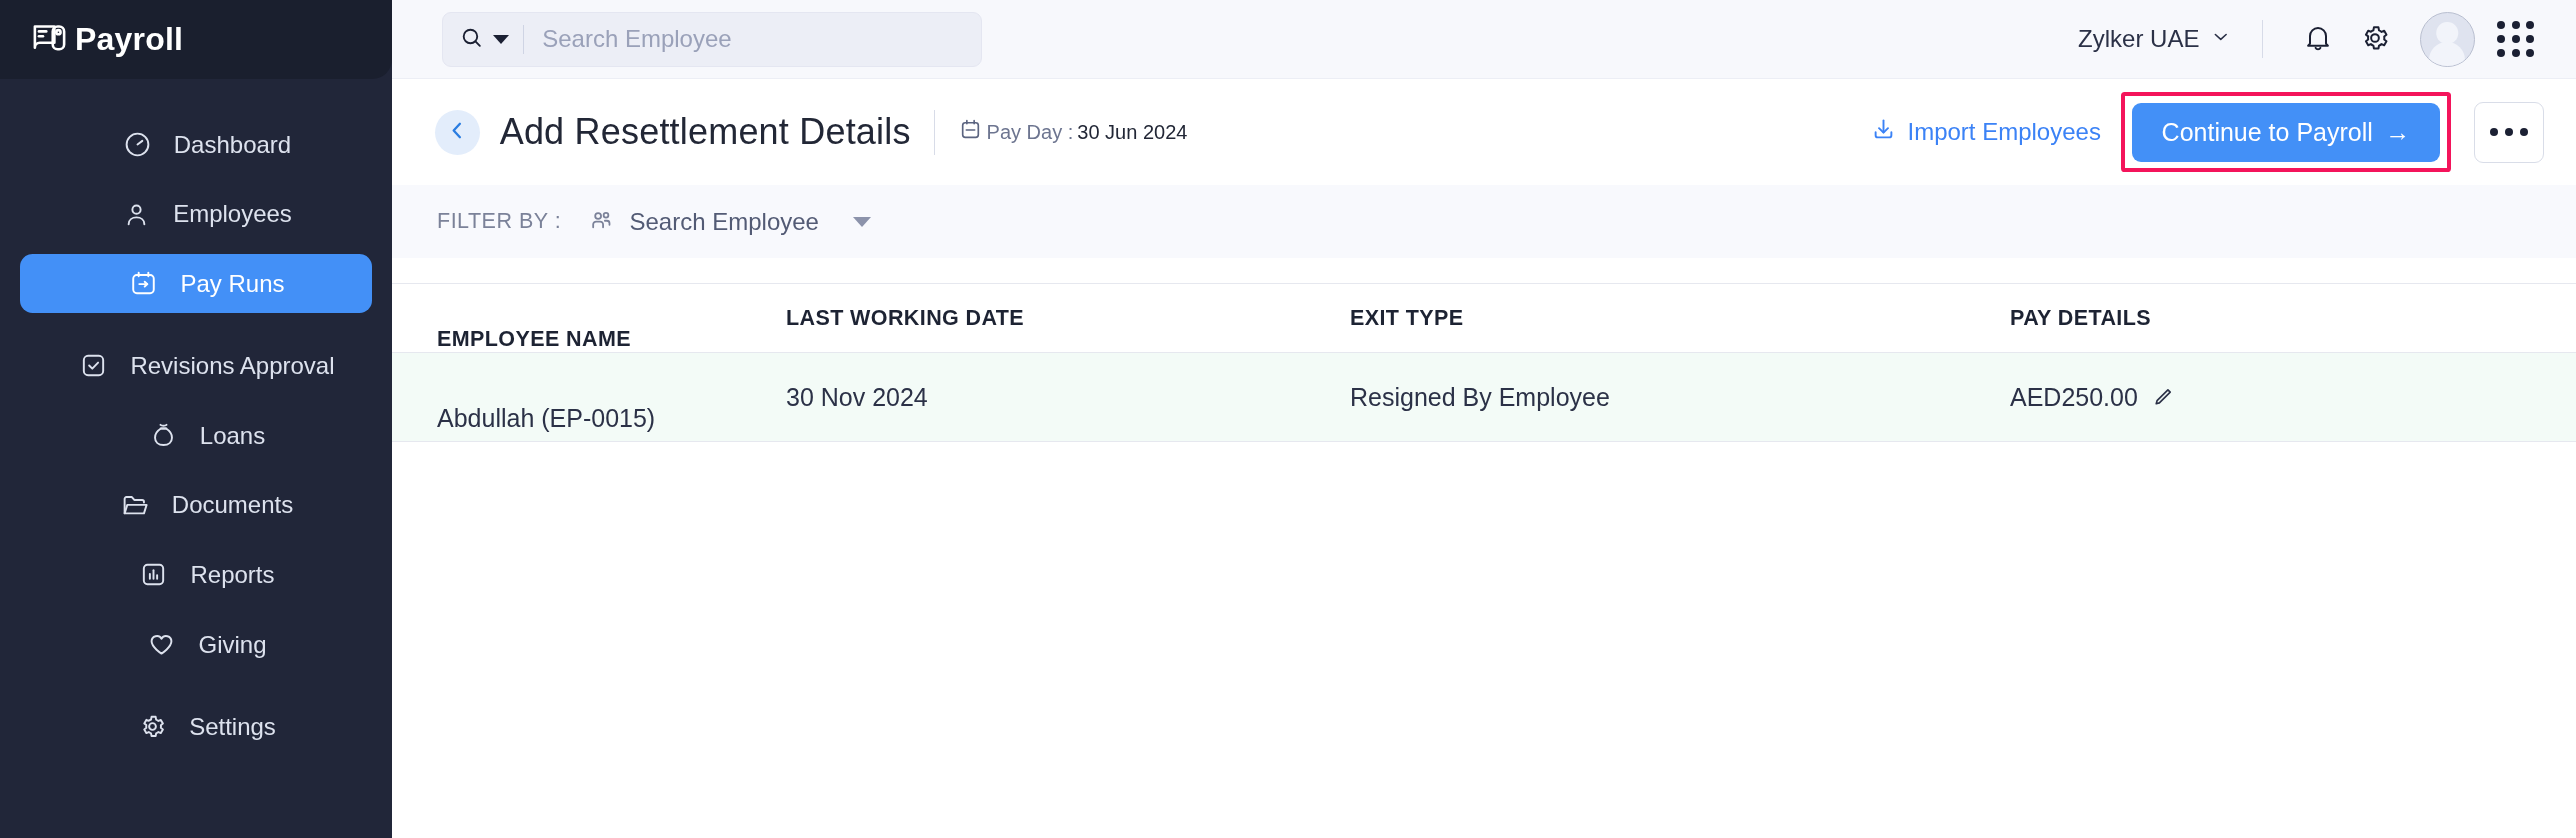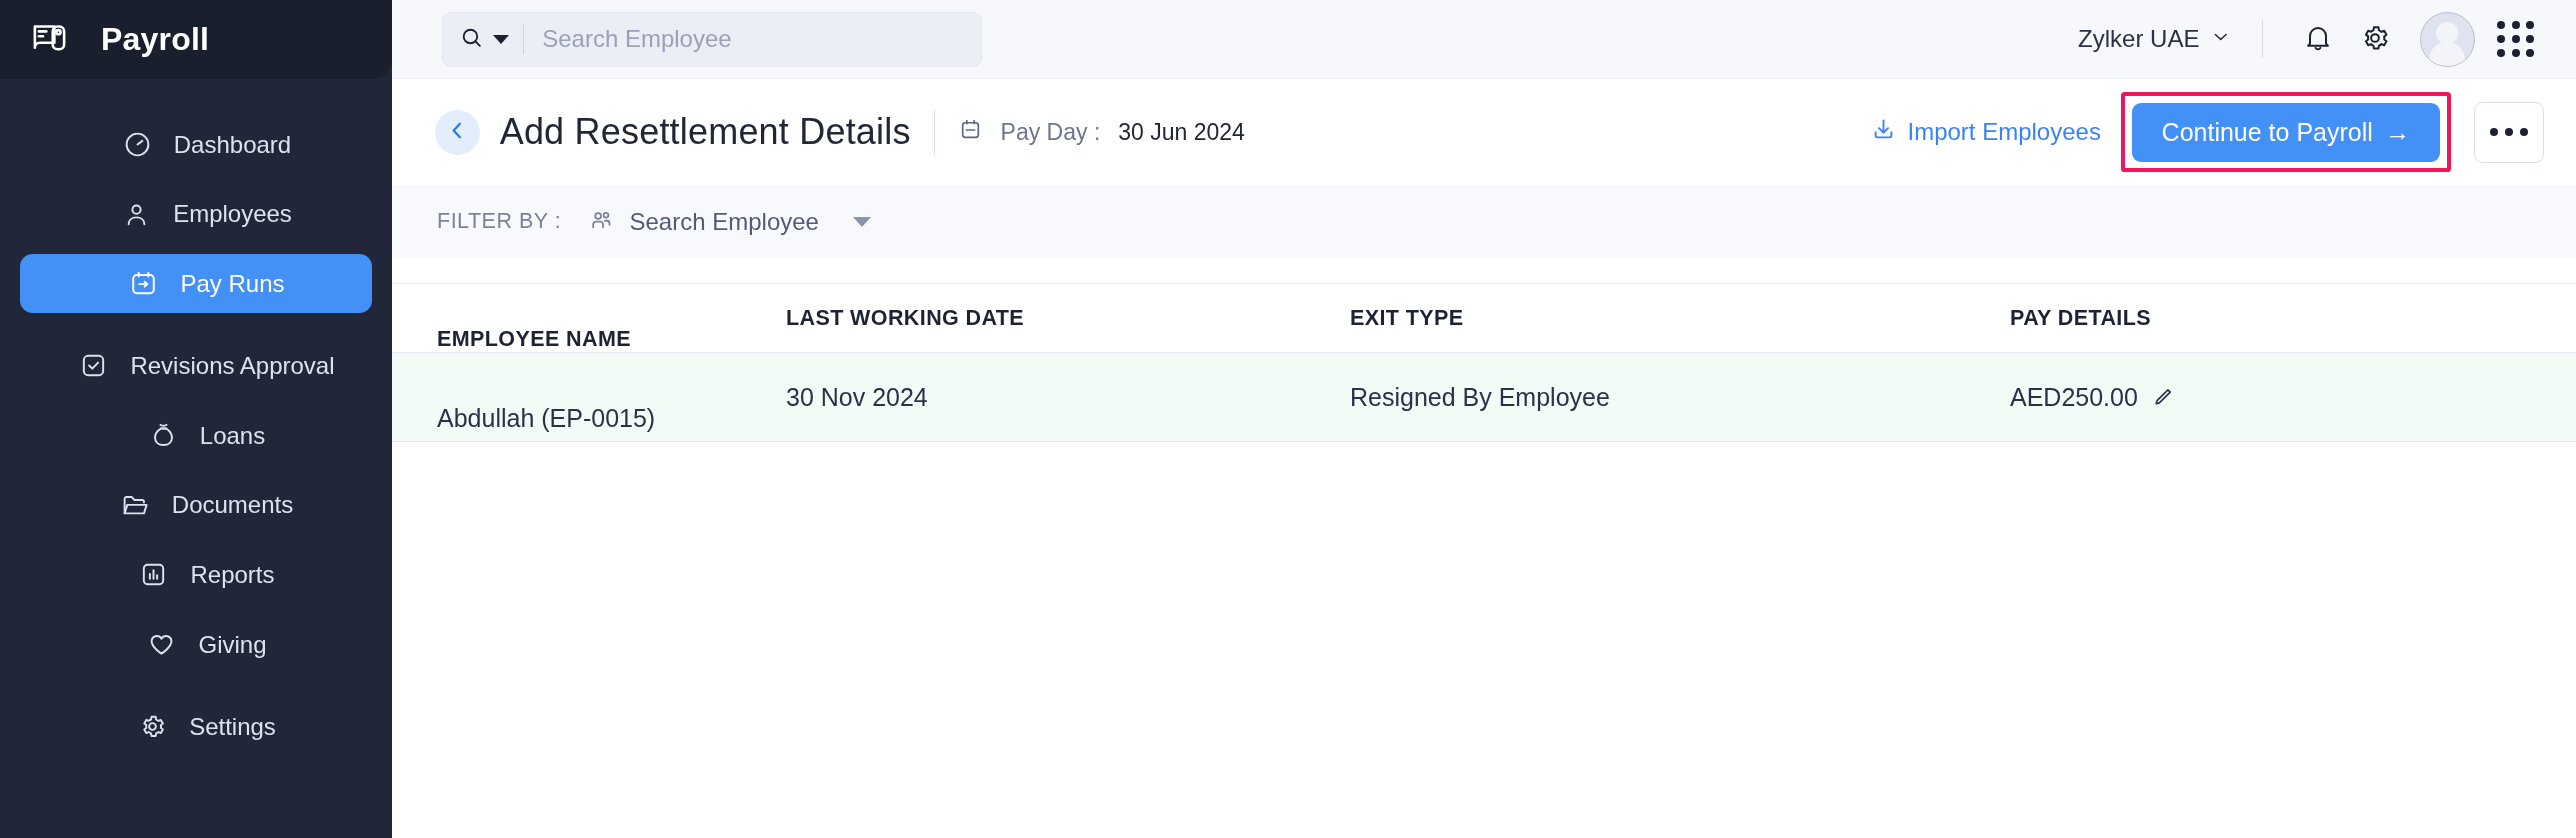--- a/index.html
+++ b/index.html
@@ -14,21 +14,21 @@
   
   .sidebar {
     width: 392px; flex: 0 0 392px; height: 839px;
     background: #212639;
     display: flex; flex-direction: column;
   }
   .brand {
     height: 79px; flex: 0 0 79px;
     background: #1a1f2e;
     display: flex; align-items: center;
-    padding-left: 27px; gap: 29px;
+    padding-left: 27px; gap: 3px;
     border-bottom-right-radius: 19.7px;
   }
   .brand-icon { width: 45px; height: 45px; display:flex; align-items:center; justify-content:center; }
   .brand-title { color: #ffffff; font-size: 32px; font-weight: 600; letter-spacing: 0.2px; }
 
   .nav { padding-top: 36px; display: flex; flex-direction: column; }
   .nav-item {
     display: flex; align-items: center; gap: 21.5px;
     height: 59px; margin: 0 19.7px;
     padding-left: 21.5px; border-radius: 12.5px;
@@ -93,21 +93,21 @@
     padding: 0 32px 0 43px;
     background: #ffffff;
   }
   .back-btn {
     width: 45px; height: 45px; border-radius: 50%;
     background: #e3edfb; display: flex; align-items: center; justify-content: center;
     cursor: pointer; flex: 0 0 45px;
   }
   .page-title { font-size: 36px; color: #222736; margin-left: 19.7px; font-weight: 400; letter-spacing: 0.2px; }
   .head-div { width: 0.9px; height: 45px; background: #d8dce8; margin: 0 23px; }
-  .payday { display: flex; align-items: center; gap: 18px; font-size: 23px; }
+  .payday { display: flex; align-items: center; gap: 4px; font-size: 20px; }
   .payday .lbl { color: #6d7590; }
   .payday .val { color: #222736; }
 
   .head-actions { margin-left: auto; display: flex; align-items: center; }
   .import-btn {
     display: flex; align-items: center; gap: 10.7px;
     color: #3b82f6; font-size: 24px; cursor: pointer; margin-right: 20px;
   }
   .cta-wrap { position: relative; padding: 10.7px; }
   .cta-highlight {

